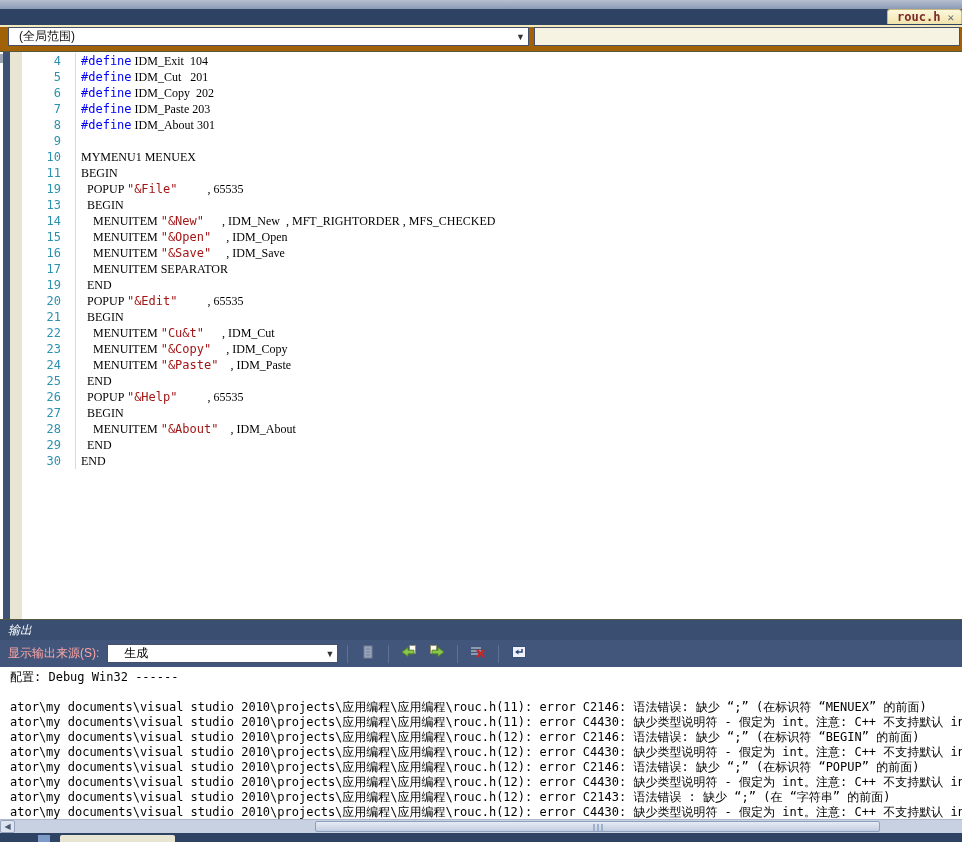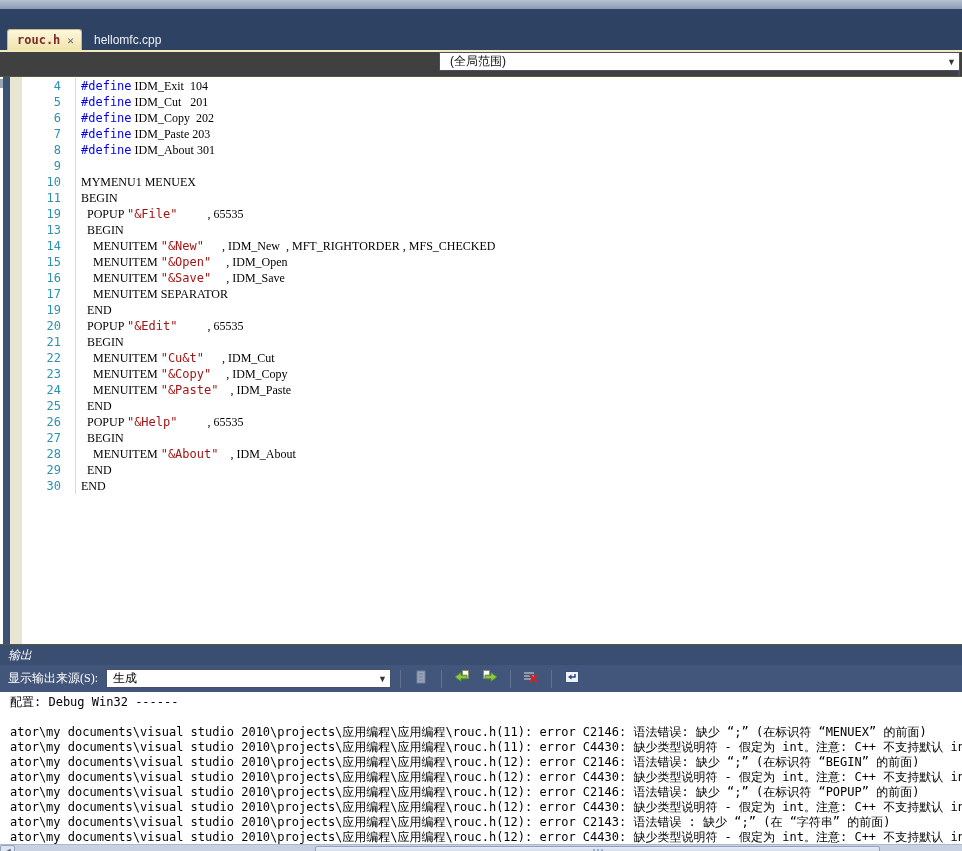--- a/index.html
+++ b/index.html
@@ -2,32 +2,32 @@
 <html><head>
 <meta charset="utf-8">
 <style>
   * { box-sizing: border-box; margin: 0; padding: 0; }
   html,body { width: 962px; height: 851px; overflow: hidden; background: #fff;
     font-family: "Liberation Sans", "DejaVu Sans", sans-serif; }
   #app { position: relative; width: 962px; height: 851px; background: #fff; }
 
   
   .top-strip { height: 9px; background: linear-gradient(#b6c0d2,#8b9ab4); }
-  .tabbar { height: 41px; background: #2e4263; display: flex; align-items: flex-end; padding-left: 7px; }
+  .tabbar { height: 16px; background: #2e4263; display: flex; align-items: flex-end; padding-left: 7px; flex-direction: column; }
   .tab-active { display: flex; align-items: center; gap: 7px; height: 21px;
     background: linear-gradient(#fdf8dd,#f0e3ab); border: 1px solid #c9b97e; border-bottom: none;
     border-radius: 3px 3px 0 0; padding: 0 7px 0 9px; font-size: 12px; font-weight: bold; color: #7d2b2b;
     font-family: "DejaVu Sans Mono", monospace; }
   .tab-close { color: #5f6a7d; font-size: 11px; font-weight: bold; cursor: pointer; line-height: 1; }
   .tab-inactive { height: 21px; display: flex; align-items: center; padding: 0 12px; color: #eef0f4;
     font-size: 12px; font-family: Liberation Sans, sans-serif; }
   .tab-underline { height: 2px; background: #f2e9bd; }
 
-  .navbar { height: 25px; background: #404040; display: flex; align-items: flex-end;
-    padding: 0 2px 0 8px; border-bottom: 1px solid #55593b; flex-direction: column; }
+  .navbar { height: 25px; background: #a16207; display: flex; align-items: flex-start;
+    padding: 0 2px 0 8px; border-bottom: 1px solid #55593b; }
   .combo { height: 19px; border: 1px solid #46506a; background: #fff; display: flex; align-items: center; font-size: 12px; }
   .combo-scope { width: 521px; padding-left: 10px; color: #111; justify-content: space-between; }
   .combo-arrow { width: 15px; text-align: center; color: #333; font-size: 9px; }
   .combo-member { flex: 1; margin-left: 5px; background: #f7f3e2; }
 
   
   .editor { height: 567px; background: #fff; display: flex; position: relative; }
   .edge-white { width: 3px; background: #fdfdfd; }
   .splitter-dot { width: 3px; height: 9px; background: #9aa4b5; margin-top: 2px; }
   .edge-navy { width: 7px; background: #3c5173; }
@@ -39,22 +39,22 @@
   .lcode { padding-left: 5px; color: #000; }
   .seg-k { color: #0000ff; }
   .seg-s { color: #a31515; }
   .seg-p { color: #000; font-family: Liberation Serif, serif; }
 
   
   .out-title { height: 21px; background: #3a4e71; color: #fff; font-size: 12px;
     display: flex; align-items: center; padding-left: 8px; border-top: 1px solid #55593b; font-style: italic; }
   .out-toolbar { height: 27px; background: #42567b; display: flex; align-items: center;
     padding-left: 8px; gap: 6px; }
-  .out-toolbar .lbl { color: #ffffff; font-size: 12px; font-family: Liberation Serif, serif; }
-  .combo-source { width: 285px; padding-left: 6px; justify-content: space-between; margin-left: 2px; }
+  .out-toolbar .lbl { color: #fca5a5; font-size: 12px; }
+  .combo-source { width: 231px; padding-left: 16px; justify-content: space-between; margin-left: 2px; }
   .tb-sep { width: 1px; height: 18px; background: #5f7092; margin: 0 3px; }
   .tb-btn { width: 22px; height: 22px; display: flex; align-items: center; justify-content: center;
     border-radius: 2px; }
   .tb-btn.disabled { opacity: .55; }
   .out-body { height: 152px; background: #fff; display: flex; overflow: hidden; }
   .out-edge { width: 7px; background: #3c5173; }
   .out-lines { flex: 1; padding: 3px 0 0 10px; font-family: "DejaVu Sans Mono", monospace;
     font-size: 12px; color: #000; }
   .out-line { height: 15px; line-height: 15px; white-space: pre; overflow: hidden; }
 

